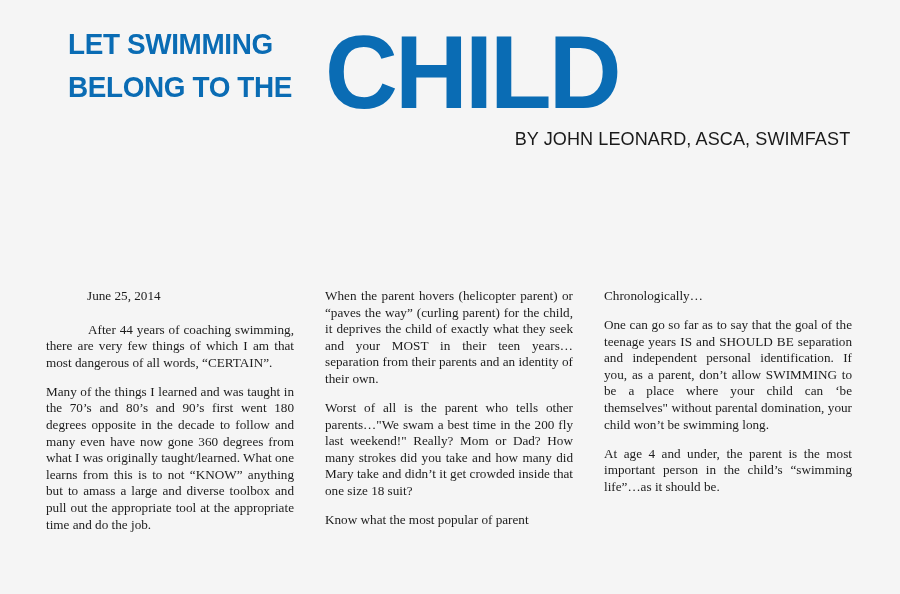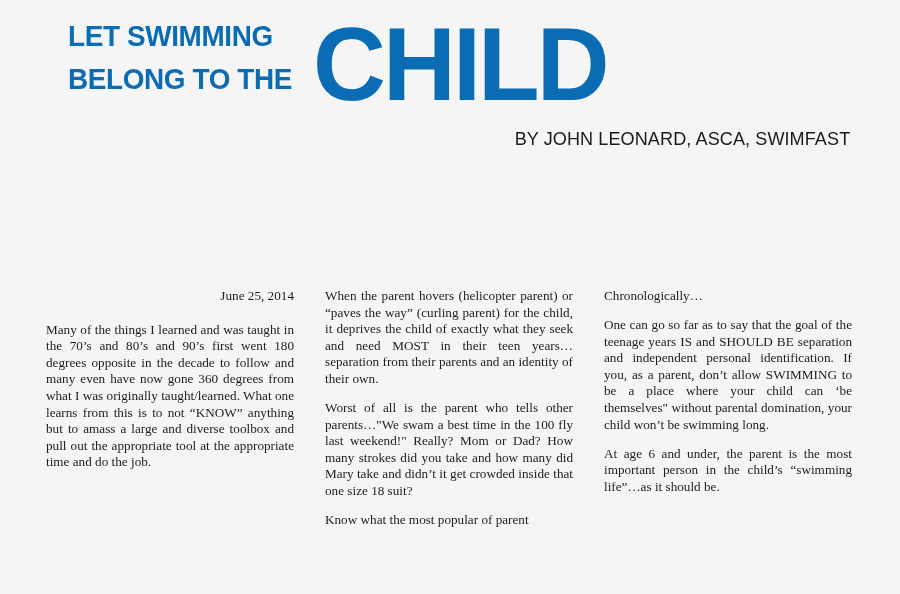--- a/index.html
+++ b/index.html
@@ -26,24 +26,24 @@
     position: absolute;
     left: 0;
     top: 0;
     width: 900px;
     height: 160px;
   }
 
   .headline-block {
     position: absolute;
     left: 68px;
-    top: 14px;
+    top: 22px;
     display: flex;
     align-items: flex-end;
-    gap: 4px;
+    gap: 16px;
     justify-content: space-between;
   }
 
   .headline-small {
     font-family: "Liberation Sans", "DejaVu Sans", sans-serif;
     font-weight: bold;
     font-size: 30px;
     line-height: 43px;
     letter-spacing: -0.4px;
     color: #0a6cb4;
@@ -110,22 +110,23 @@
     margin: 0 0 12.5px 0;
     font-size: 13.2px;
     line-height: 16.6px;
     color: #1c1c1c;
     text-align: justify;
     text-justify: inter-word;
     hyphens: none;
   }
 
   .column p.dateline {
-    text-align: right;
+    text-align: left;
     margin-bottom: 17px;
+    margin-left: 41px;
   }
 
   .column p.indent {
     text-indent: 42px;
   }
 
   .column p.last {
     margin-bottom: 16px;
   }
 </style>
@@ -142,30 +143,31 @@
       </div>
       <div class="headline-big">CHILD</div>
     </div>
     <div class="byline">BY JOHN LEONARD, ASCA, SWIMFAST</div>
   </div>
 
   <div class="columns">
 
     <div class="column">
       <p class="dateline">June 25, 2014</p>
+      <p class="indent">After 44 years of coaching swimming, there are very few things of which I am that most dangerous of all words, “CERTAIN”.</p>
       <p class="last">Many of the things I learned and was taught in the 70’s and 80’s and 90’s first went 180 degrees opposite in the decade to follow and many even have now gone 360 degrees from what I was originally taught/learned. What one learns from this is to not “KNOW” anything but to amass a large and diverse toolbox and pull out the appropriate tool at the appropriate time and do the job.</p>
     </div>
 
     <div class="column">
-      <p>When the parent hovers (helicopter parent) or “paves the way” (curling parent) for the child, it deprives the child of exactly what they seek and need MOST in their teen years…separation from their parents and an identity of their own.</p>
-      <p>Worst of all is the parent who tells other parents…"We swam a best time in the 100 fly last weekend!"  Really? Mom or Dad? How many strokes did you take and how many did Mary take and didn’t it get crowded inside that one size 18 suit?</p>
+      <p>When the parent hovers (helicopter parent) or “paves the way” (curling parent) for the child, it deprives the child of exactly what they seek and your MOST in their teen years…separation from their parents and an identity of their own.</p>
+      <p>Worst of all is the parent who tells other parents…"We swam a best time in the 200 fly last weekend!"  Really? Mom or Dad? How many strokes did you take and how many did Mary take and didn’t it get crowded inside that one size 18 suit?</p>
       <p class="last">Know what the most popular of parent</p>
     </div>
 
     <div class="column">
       <p>Chronologically…</p>
       <p>One can go so far as to say that the goal of the teenage years IS and SHOULD BE separation and independent personal identification. If you, as a parent, don’t allow SWIMMING to be a place where  your child can ‘be themselves" without parental domination, your child won’t be swimming long.</p>
-      <p>At age 6 and under, the parent is the most important person in the child’s “swimming life”…as it should be.</p>
+      <p>At age 4 and under, the parent is the most important person in the child’s “swimming life”…as it should be.</p>
     </div>
 
   </div>
 
 </div>
 
 </body></html>

